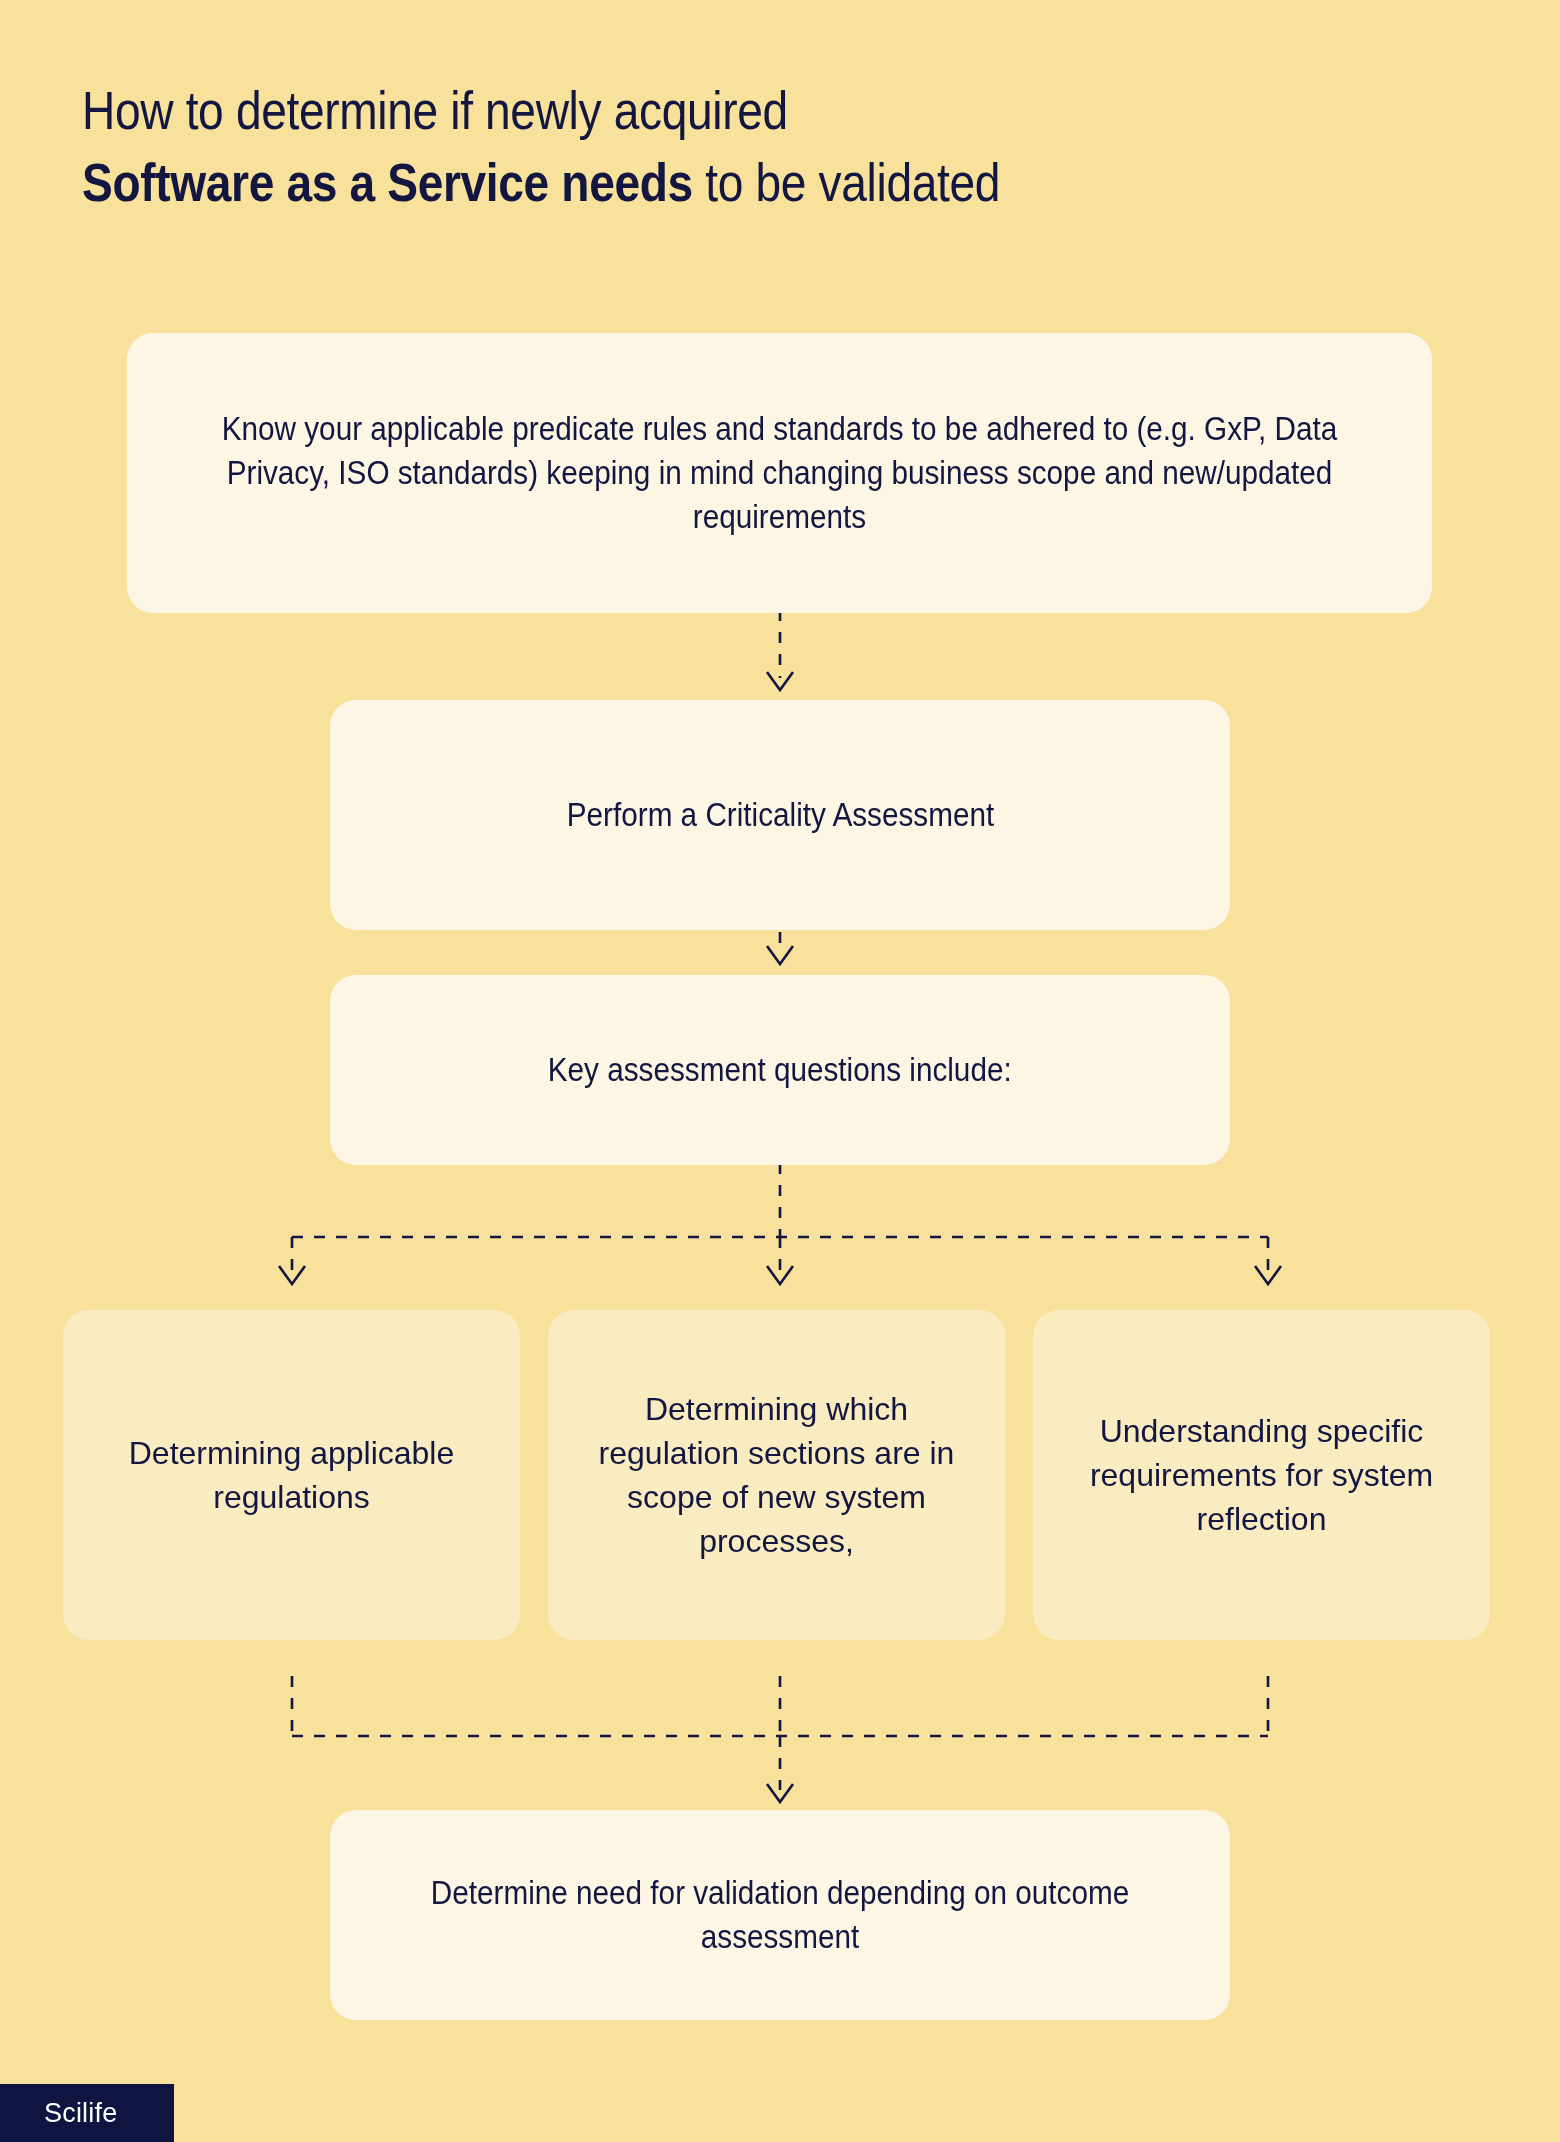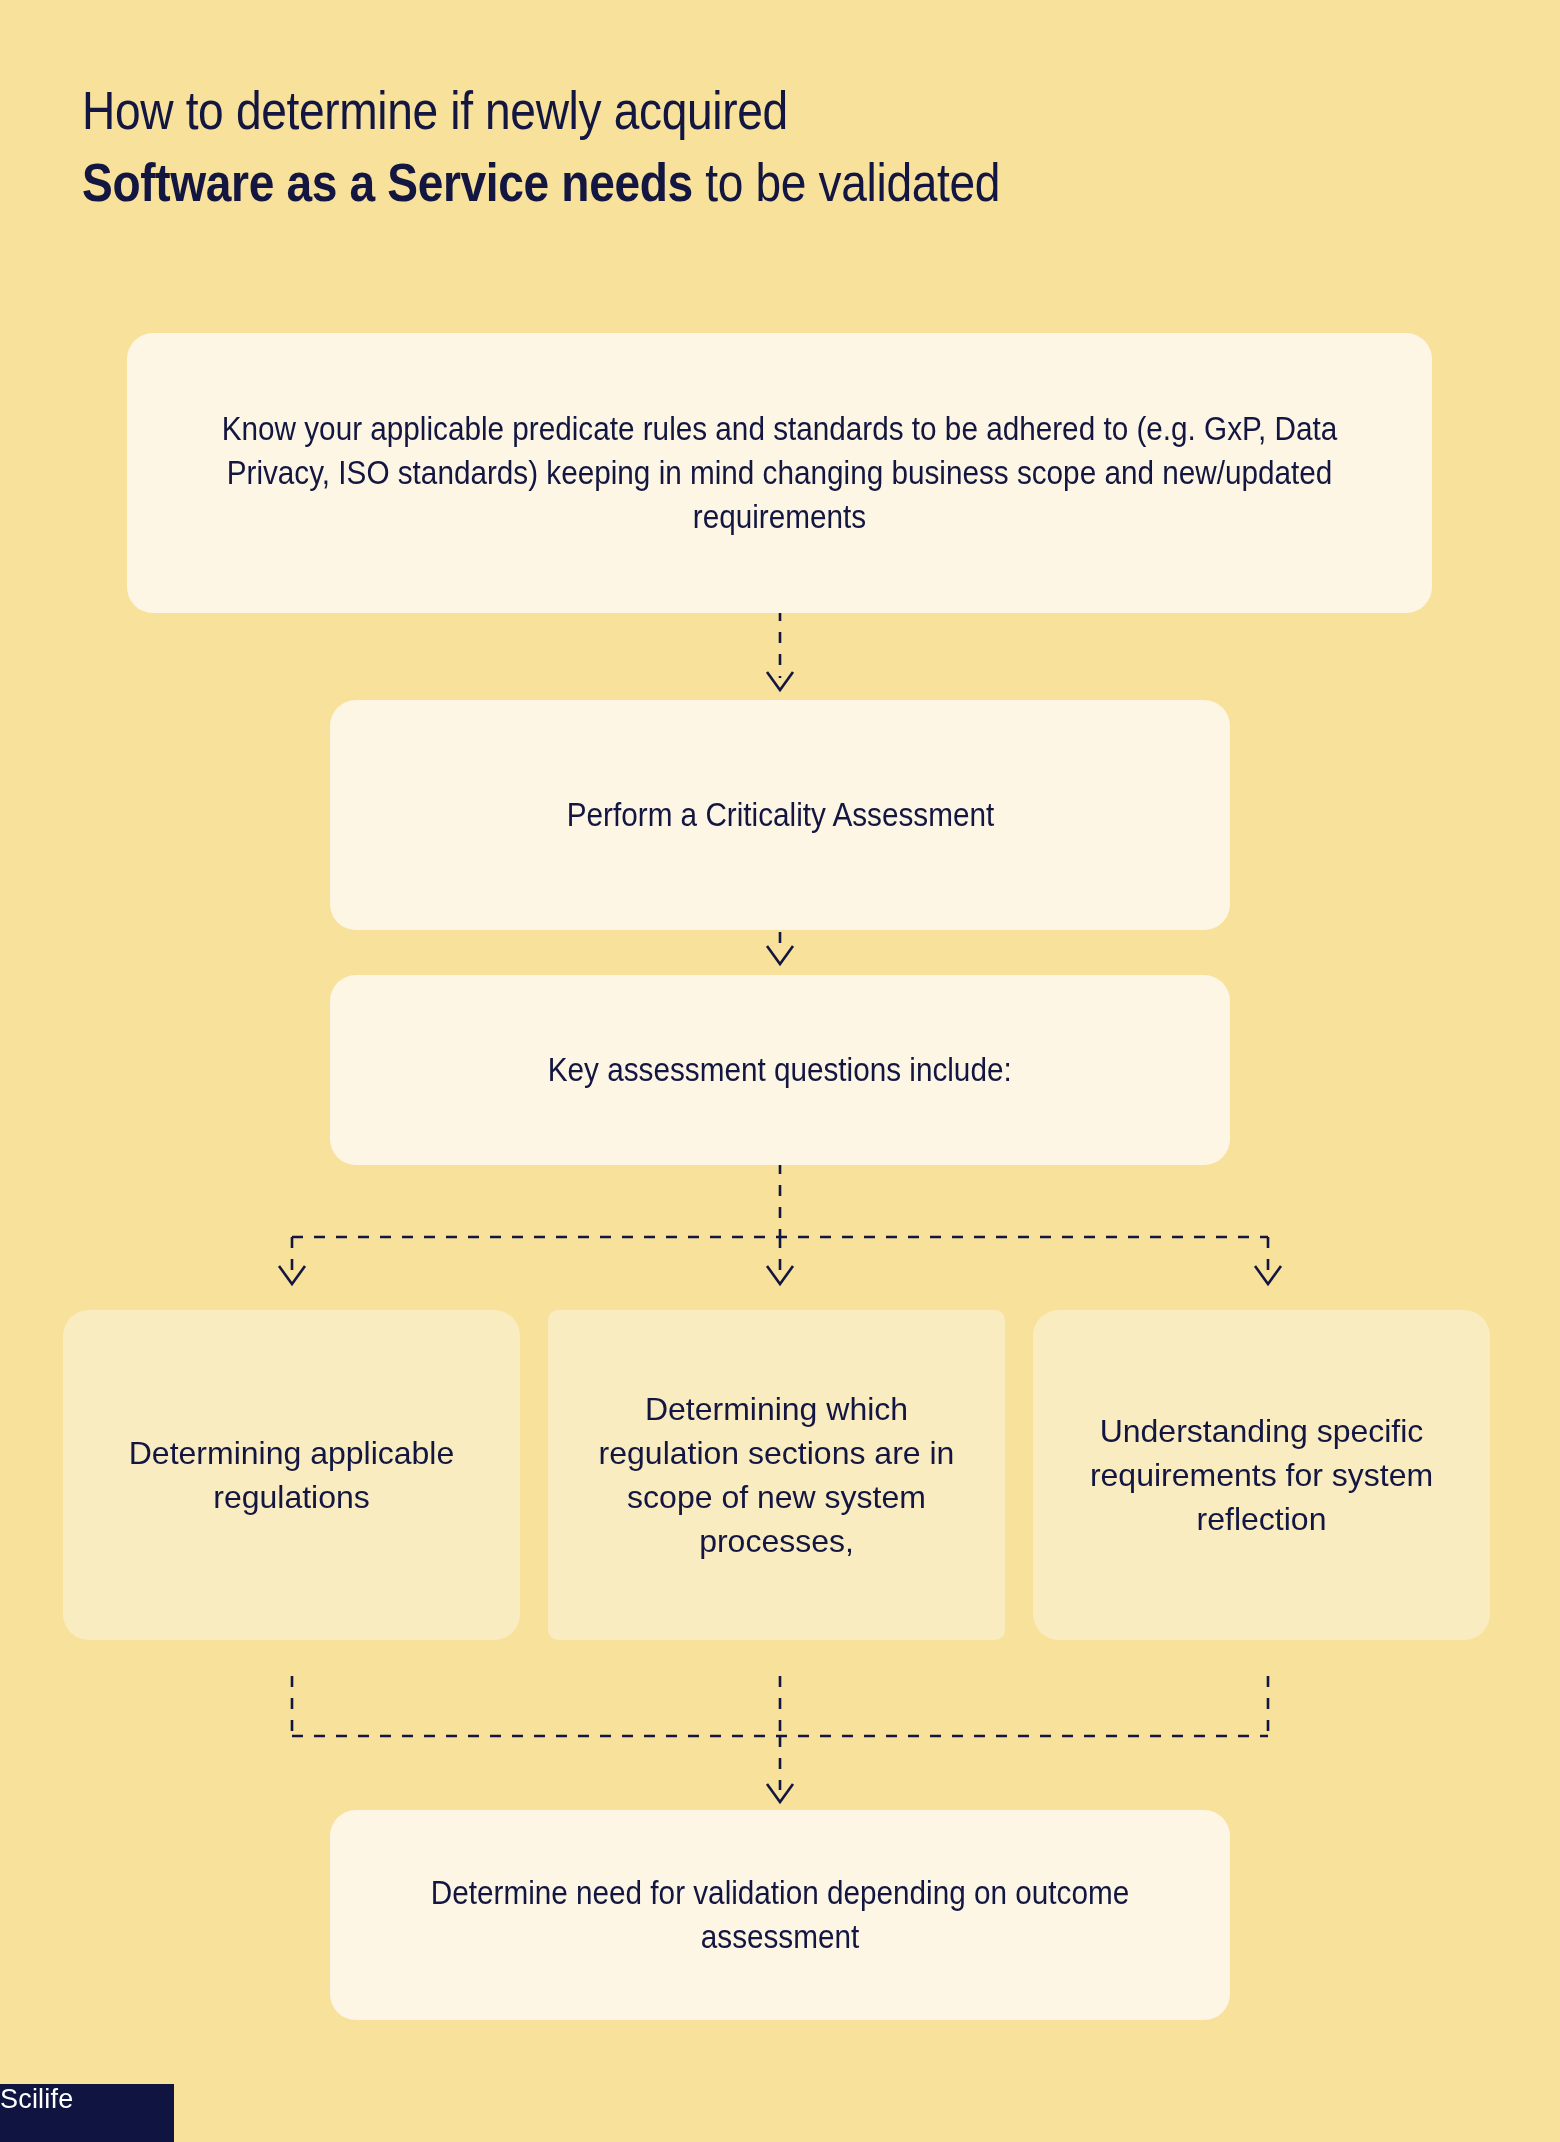--- a/index.html
+++ b/index.html
@@ -116,21 +116,21 @@
     height: 330px;
     border-radius: 26px;
   }
   .branch .node-text {
     font-family: "Liberation Sans", sans-serif;
     font-size: 32px;
     line-height: 44px;
     font-weight: 400;
   }
   #node-branch-1 { left: 63px;   width: 457px; }
-  #node-branch-2 { left: 548px;  width: 457px; border-radius: 10px; }
+  #node-branch-2 { left: 548px;  width: 457px; }
   #node-branch-3 { left: 1033px; width: 457px; }
 
   
   #node-outcome {
     left: 330px; top: 1810px;
     width: 900px; height: 210px;
   }
   #node-outcome .node-text {
     font-size: 33px;
     line-height: 44px;
@@ -139,21 +139,22 @@
 
   
   .logo-badge {
     position: absolute;
     left: 0;
     bottom: 0;
     width: 174px;
     height: 58px;
     background: #101440;
     display: flex;
-    align-items: flex-start;
+    align-items: center;
+    padding-left: 44px;
     z-index: 3;
   }
   .logo-text {
     color: #FFFFFF;
     font-family: "Liberation Sans", sans-serif;
     font-size: 27px;
     font-weight: 400;
     letter-spacing: 0.2px;
   }
 </style>

